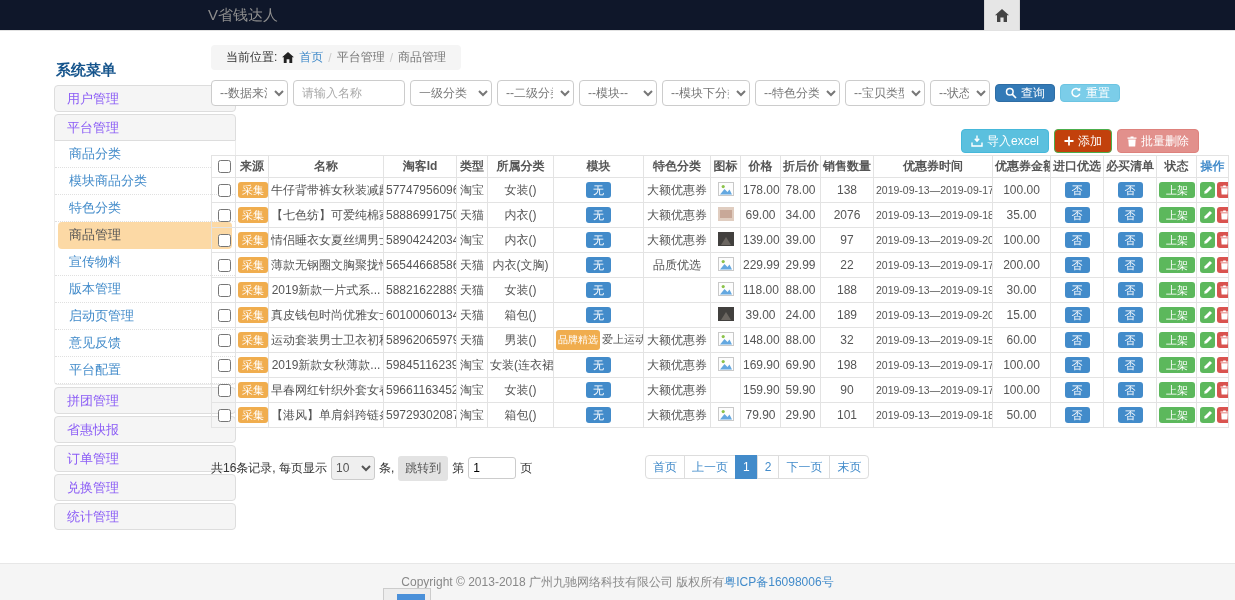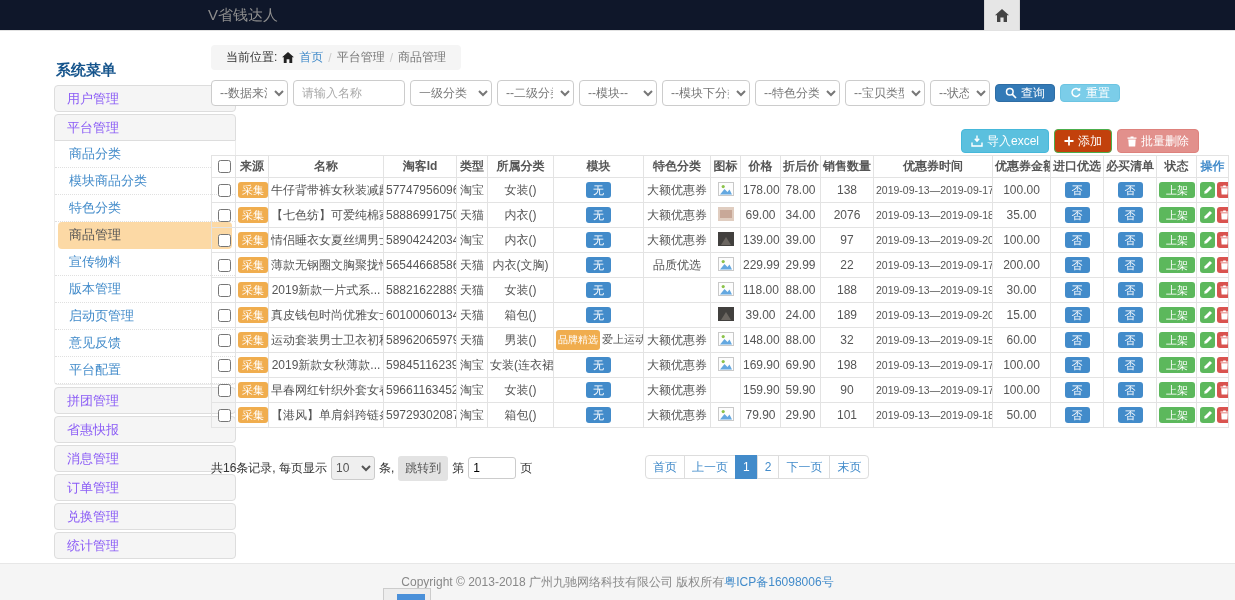--- a/index.html
+++ b/index.html
@@ -122,21 +122,20 @@
           <div class="side-subitem">特色分类</div>
           <div class="side-subitem active">商品管理</div>
           <div class="side-subitem">宣传物料</div>
           <div class="side-subitem">版本管理</div>
           <div class="side-subitem">启动页管理</div>
           <div class="side-subitem">意见反馈</div>
           <div class="side-subitem">平台配置</div>
         </div>
         <div class="side-group">拼团管理</div>
         <div class="side-group">省惠快报</div>
-        <div class="side-group">消息管理</div>
         <div class="side-group">订单管理</div>
         <div class="side-group">兑换管理</div>
         <div class="side-group">统计管理</div>
       </div>
   </div>
 
   <div class="main">
 
     <div class="breadcrumb">
       <span>当前位置:</span>

